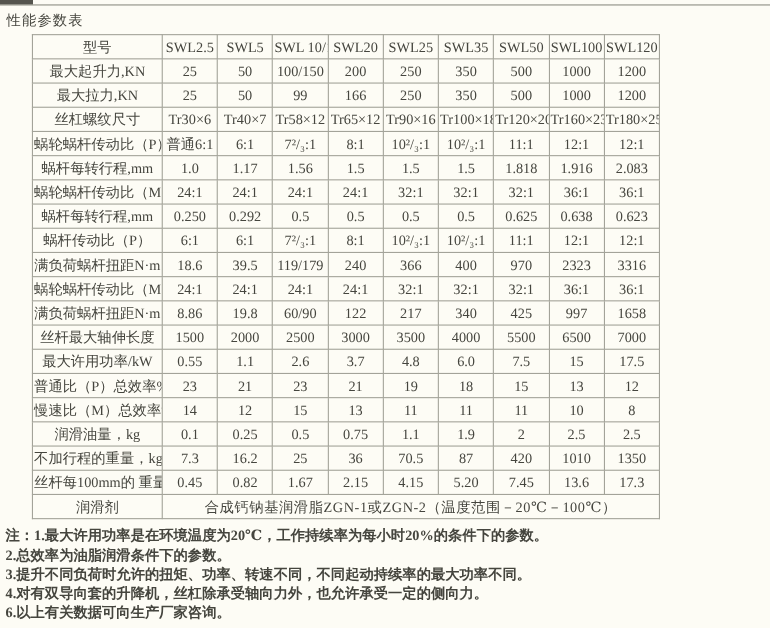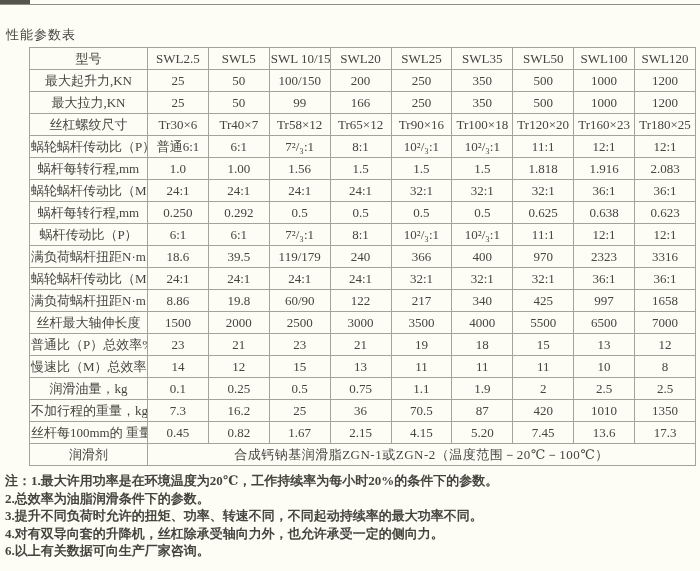--- a/index.html
+++ b/index.html
@@ -16,26 +16,25 @@
     border-bottom:1px solid #8d8d83;
   }
   .rule-cap{
     position:absolute;left:0;top:0;
     width:30px;height:4px;background:#55554e;display:block;
   }
   .title{
     font-size:13px;
     padding:5px 0 3px 6px;
     letter-spacing:1px;
-    margin-top:16px;
   }
   table.params{
     border-collapse:collapse;
     margin-left:29px;
-    width:667px;
+    width:571px;
     table-layout:fixed;
     font-size:13px;
   }
   table.params col.label-col{width:118px;}
   table.params th, table.params td{
     border:1px solid #a3a399;
     height:21px;
     padding:0 1px;
     text-align:center;
     vertical-align:middle;
@@ -127,21 +126,21 @@
         <td>8:1</td>
         <td>10²/₃:1</td>
         <td>10²/₃:1</td>
         <td>11:1</td>
         <td>12:1</td>
         <td>12:1</td>
       </tr>
       <tr>
         <td>蜗杆每转行程,mm</td>
         <td>1.0</td>
-        <td>1.00</td>
+        <td>1.17</td>
         <td>1.56</td>
         <td>1.5</td>
         <td>1.5</td>
         <td>1.5</td>
         <td>1.818</td>
         <td>1.916</td>
         <td>2.083</td>
       </tr>
       <tr>
         <td>蜗轮蜗杆传动比（M）</td>
@@ -221,20 +220,32 @@
         <td>2000</td>
         <td>2500</td>
         <td>3000</td>
         <td>3500</td>
         <td>4000</td>
         <td>5500</td>
         <td>6500</td>
         <td>7000</td>
       </tr>
       <tr>
+        <td>最大许用功率/kW</td>
+        <td>0.55</td>
+        <td>1.1</td>
+        <td>2.6</td>
+        <td>3.7</td>
+        <td>4.8</td>
+        <td>6.0</td>
+        <td>7.5</td>
+        <td>15</td>
+        <td>17.5</td>
+      </tr>
+      <tr>
         <td>普通比（P）总效率%</td>
         <td>23</td>
         <td>21</td>
         <td>23</td>
         <td>21</td>
         <td>19</td>
         <td>18</td>
         <td>15</td>
         <td>13</td>
         <td>12</td>

